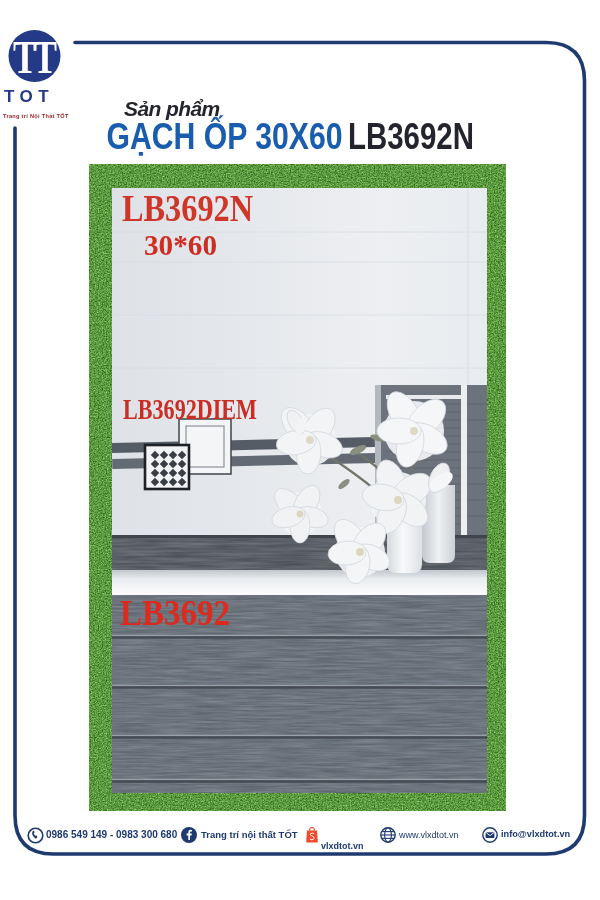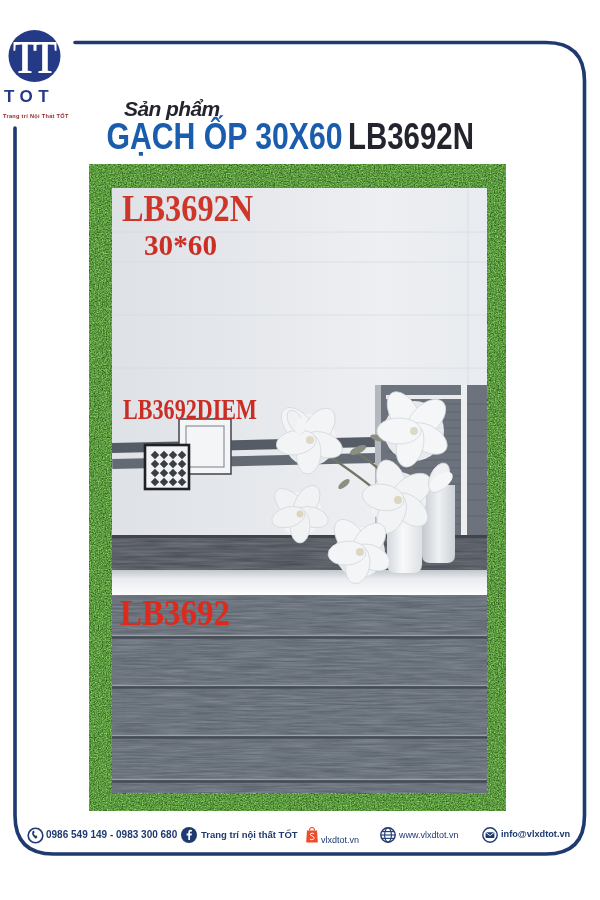--- a/index.html
+++ b/index.html
@@ -289,21 +289,21 @@
   </svg>
 
   <div class="abs" style="left:201px;top:9px;font-size:9.5px;font-weight:bold;color:#1e3a70;white-space:nowrap;">Trang trí nội thất TỐT</div>
 
   <svg class="abs" style="left:305px;top:6px" width="14" height="17" viewBox="0 0 14 17">
     <path d="M2,4.5 h10 l0.8,11 a1,1 0 0 1 -1,1.1 H2.2 a1,1 0 0 1 -1,-1.1 z" fill="#ee4d2d"></path>
     <path d="M4.5,4.5 q0,-3 2.5,-3 q2.5,0 2.5,3" fill="none" stroke="#ee4d2d" stroke-width="1.1"></path>
     <path d="M8.8,7.6 q-1.8,-1 -3,0 q-1,1.2 0.4,2 q1.8,0.7 2.6,1.6 q0.8,1.2 -0.4,2.1 q-1.6,1 -3.4,-0.2" fill="none" stroke="#fff" stroke-width="1"></path>
   </svg>
 
-  <div class="abs" style="left:321px;top:15px;font-size:9px;font-weight:normal;color:#1e3a70;white-space:nowrap;">vlxdtot.vn</div>
+  <div class="abs" style="left:321px;top:21px;font-size:9px;font-weight:bold;color:#1e3a70;white-space:nowrap;">vlxdtot.vn</div>
 
   <svg class="abs" style="left:380px;top:7px" width="16" height="16" viewBox="0 0 16 16">
     <circle cx="8" cy="8" r="7.2" fill="none" stroke="#1f3a70" stroke-width="1.4"></circle>
     <ellipse cx="8" cy="8" rx="3.4" ry="7.2" fill="none" stroke="#1f3a70" stroke-width="1.1"></ellipse>
     <line x1="0.8" y1="8" x2="15.2" y2="8" stroke="#1f3a70" stroke-width="1.1"></line>
     <line x1="1.8" y1="4.6" x2="14.2" y2="4.6" stroke="#1f3a70" stroke-width="1.1"></line>
     <line x1="1.8" y1="11.4" x2="14.2" y2="11.4" stroke="#1f3a70" stroke-width="1.1"></line>
   </svg>
 
   <div class="abs" style="left:399px;top:9.5px;font-size:9px;font-weight:normal;color:#1e3a70;white-space:nowrap;">www.vlxdtot.vn</div>

